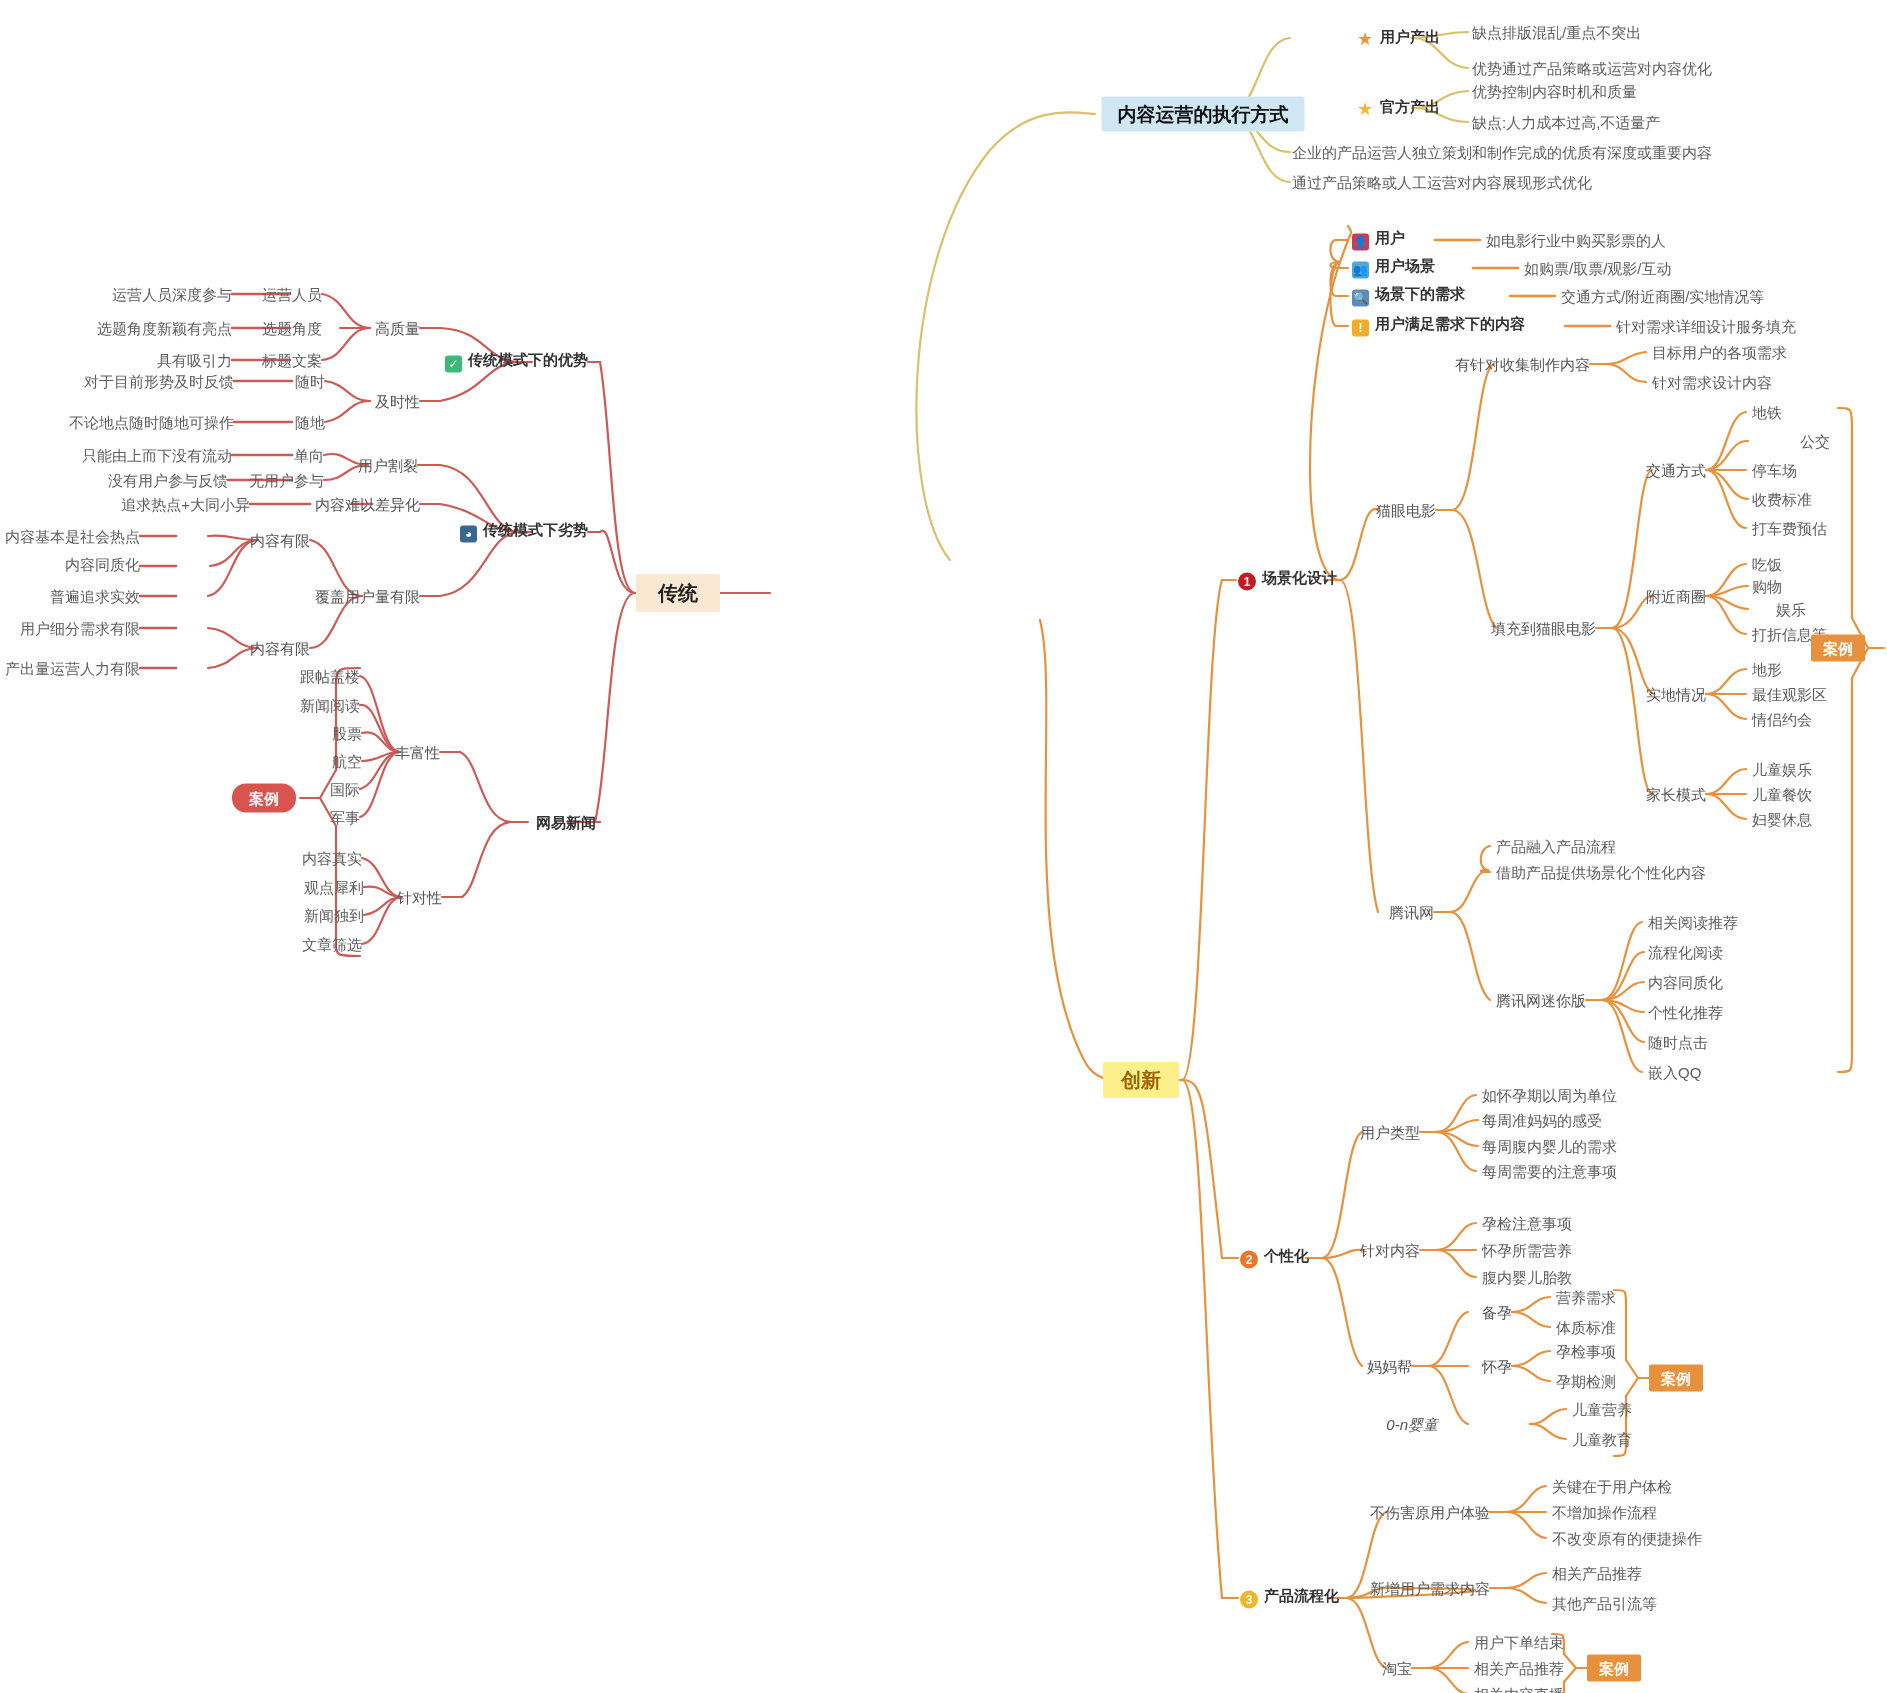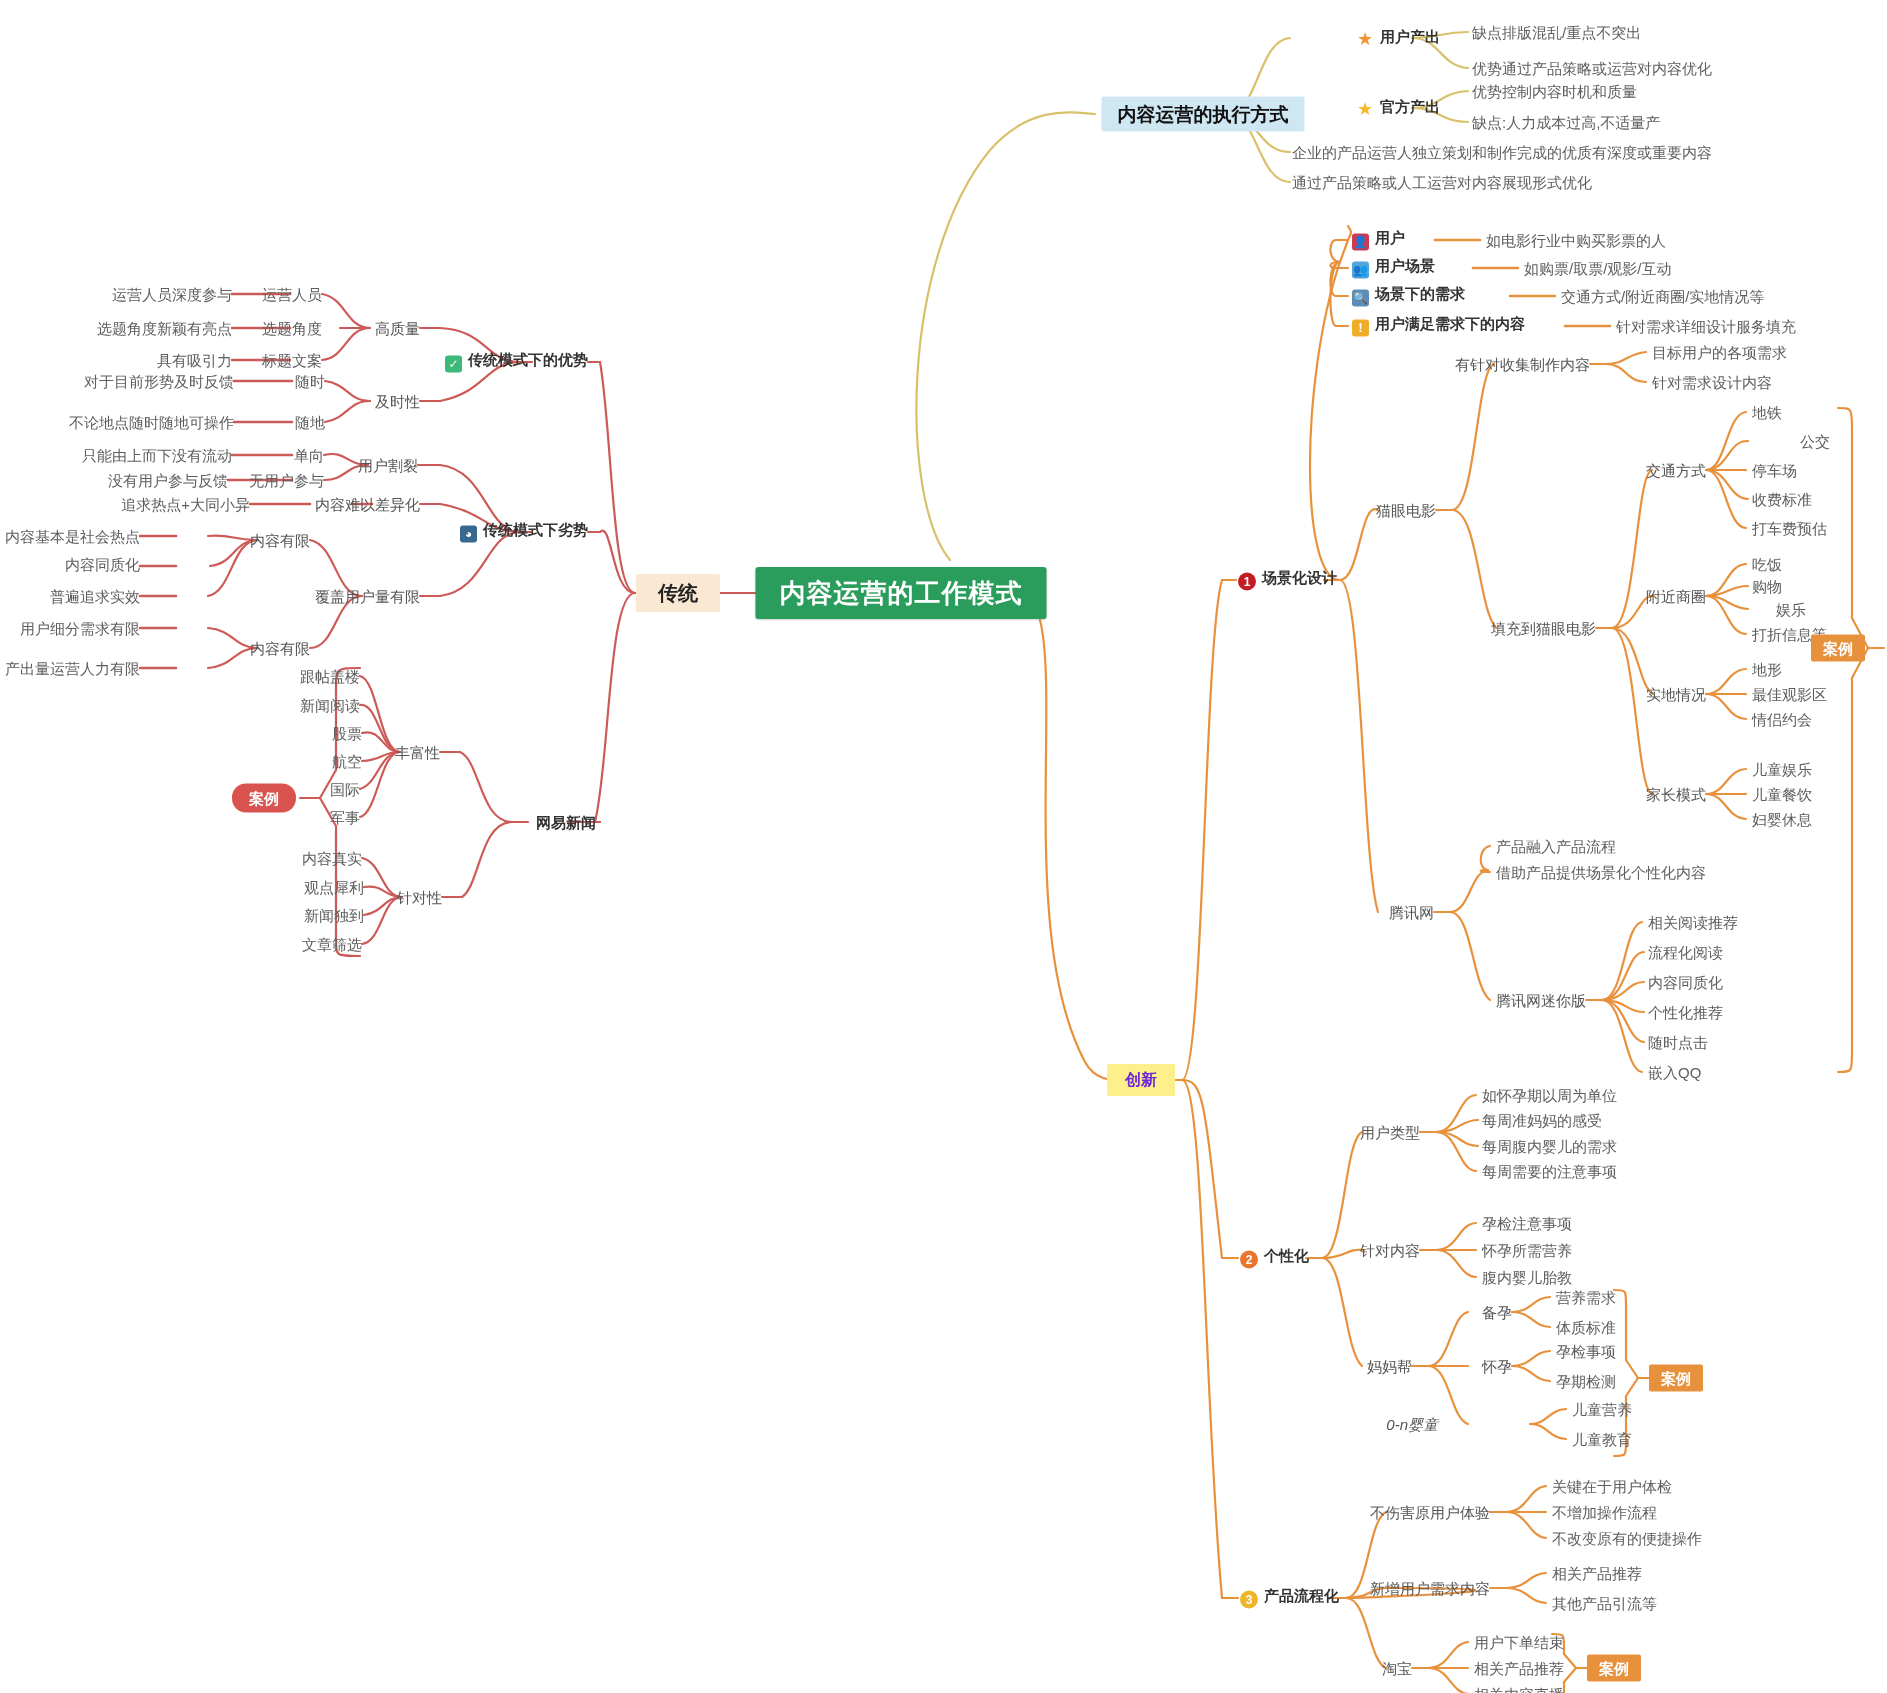--- a/index.html
+++ b/index.html
@@ -24,21 +24,21 @@
     padding:13px 24px;border-radius:3px;letter-spacing:1px;
     box-shadow:0 1px 2px rgba(0,0,0,.18);
   }
   .tag-trad{
     transform:translate(-50%,-50%);
     background:#fbe8d2;color:#222;font-weight:bold;font-size:20px;
     padding:9px 22px;border-radius:2px;
   }
   .tag-innov{
     transform:translate(-50%,-50%);
-    background:#fdf08a;color:#6d28d9;font-weight:bold;font-size:16px;
+    background:#fdf08a;color:#a16207;font-weight:bold;font-size:20px;
     padding:8px 18px;border-radius:2px;
   }
   .tag-exec{
     transform:translate(-50%,-50%);
     background:#cfe7f2;color:#111;font-weight:bold;font-size:19px;
     padding:8px 16px;border-radius:2px;
   }
   .pill-case{
     transform:translate(-50%,-50%);
     background:#d9534f;color:#fff;font-size:15px;font-weight:bold;
@@ -331,21 +331,20 @@
 
         <path d="M1552,1634 C1564,1634 1564,1634 1564,1646 L1564,1654"></path>
         <path d="M1564,1654 L1576,1668"></path>
         <path d="M1576,1668 L1564,1682"></path>
         <path d="M1564,1682 L1564,1690 C1564,1702 1564,1702 1552,1702"></path>
         <path d="M1576,1668 L1590,1668"></path>
       </g>
     </g>
   </svg>
 
-  <div class="node center-node" style="left:901px;top:593px;">内容运营的工作模式</div>
 
   <div class="node tag-trad" style="left:678px;top:593px;">传统</div>
 
   <div class="node midr bold" style="left:588px;top:362px;">
     <span class="ico ico-check">✓</span><span>传统模式下的优势</span>
   </div>
   <div class="node midr bold" style="left:588px;top:532px;">
     <span class="ico ico-clock">◕</span><span>传统模式下劣势</span>
   </div>
 

